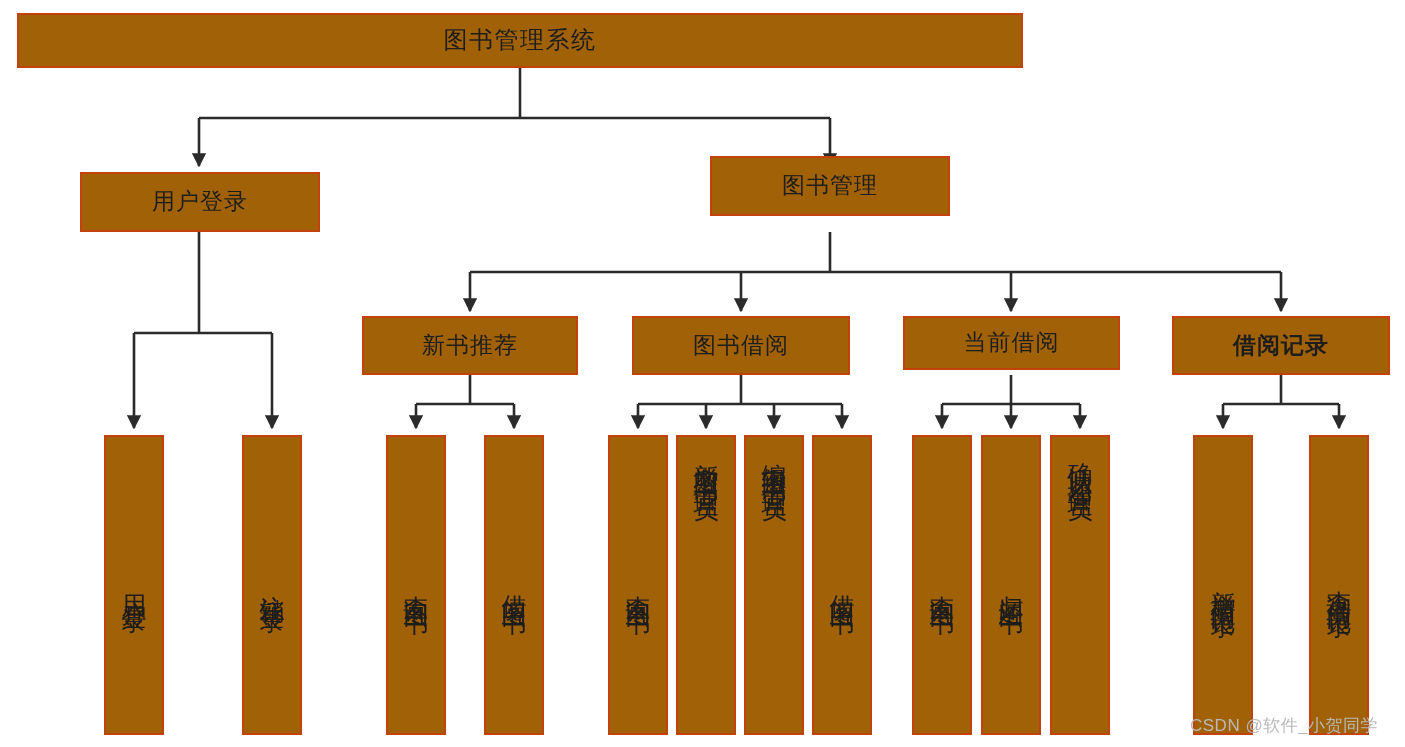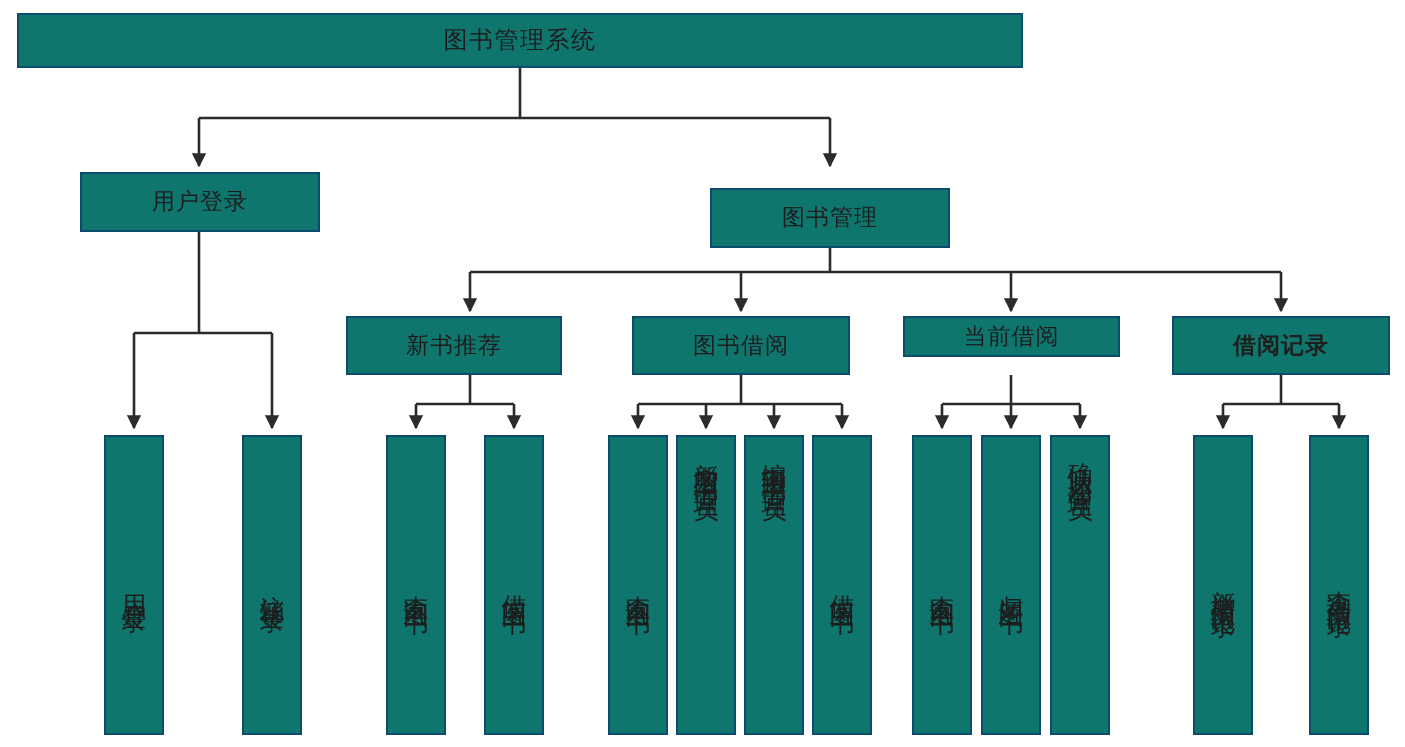--- a/index.html
+++ b/index.html
@@ -8,22 +8,22 @@
     position:relative;
     width:1405px;height:747px;
     background:#ffffff;
     font-family:"Liberation Sans","DejaVu Sans",sans-serif;
     overflow:hidden;
   }
   #wires{position:absolute;left:0;top:0;width:1405px;height:747px;pointer-events:none;}
   .node{
     position:absolute;
     box-sizing:border-box;
-    background:#0f766e;
-    border:2px solid #0c4a6e;
+    background:#a16207;
+    border:2px solid #c2410c;
     display:flex;
     align-items:center;
     justify-content:center;
     color:#1d1d1d;
     z-index:2;
   }
   .node .label{
     display:block;
     text-align:center;
     line-height:1.18;
@@ -121,31 +121,31 @@
     </g>
   </svg>
 
   <div class="node horiz root" style="left:17px;top:13px;width:1006px;height:55px;">
     <span class="label">图书管理系统</span>
   </div>
 
   <div class="node horiz" style="left:80px;top:172px;width:240px;height:60px;">
     <span class="label">用户登录</span>
   </div>
-  <div class="node horiz" style="left:710px;top:188px;width:240px;height:60px;">
+  <div class="node horiz" style="left:710px;top:156px;width:240px;height:60px;">
     <span class="label">图书管理</span>
   </div>
 
-  <div class="node horiz" style="left:346px;top:316px;width:216px;height:59px;">
+  <div class="node horiz" style="left:362px;top:316px;width:216px;height:59px;">
     <span class="label">新书推荐</span>
   </div>
   <div class="node horiz" style="left:632px;top:316px;width:218px;height:59px;align-items:center;">
     <span class="label">图书借阅</span>
   </div>
-  <div class="node horiz" style="left:903px;top:316px;width:217px;height:41px;">
+  <div class="node horiz" style="left:903px;top:316px;width:217px;height:54px;">
     <span class="label">当前借阅</span>
   </div>
   <div class="node horiz" style="left:1172px;top:316px;width:218px;height:59px;font-weight:bold;">
     <span class="label">借阅记录</span>
   </div>
 
   <div class="node vert centered" style="left:104px;top:435px;width:60px;height:300px;">
     <span class="label">用户登录</span>
   </div>
   <div class="node vert centered" style="left:242px;top:435px;width:60px;height:300px;">
@@ -182,14 +182,15 @@
     <span class="label">确认归还（管理员）</span>
   </div>
 
   <div class="node vert centered" style="left:1193px;top:435px;width:60px;height:300px;">
     <span class="label">新增借阅记录</span>
   </div>
   <div class="node vert centered" style="left:1309px;top:435px;width:60px;height:300px;">
     <span class="label">查询借阅记录</span>
   </div>
 
+  <div class="watermark">CSDN @软件_小贺同学</div>
 
 </div>
 
 </body></html>

